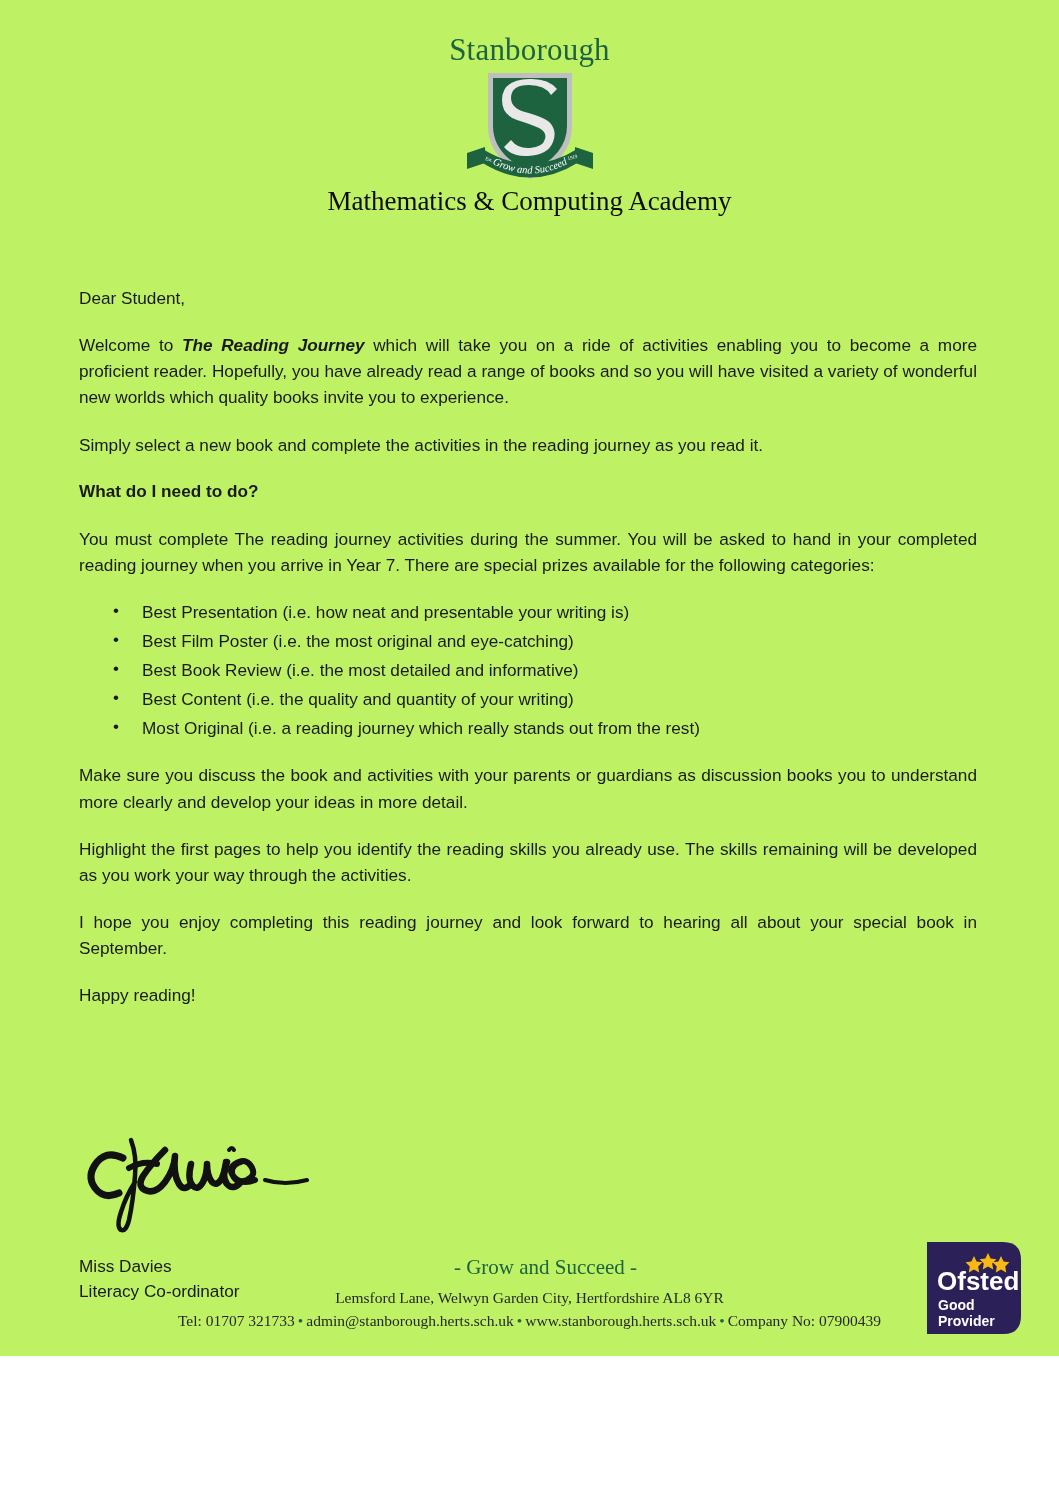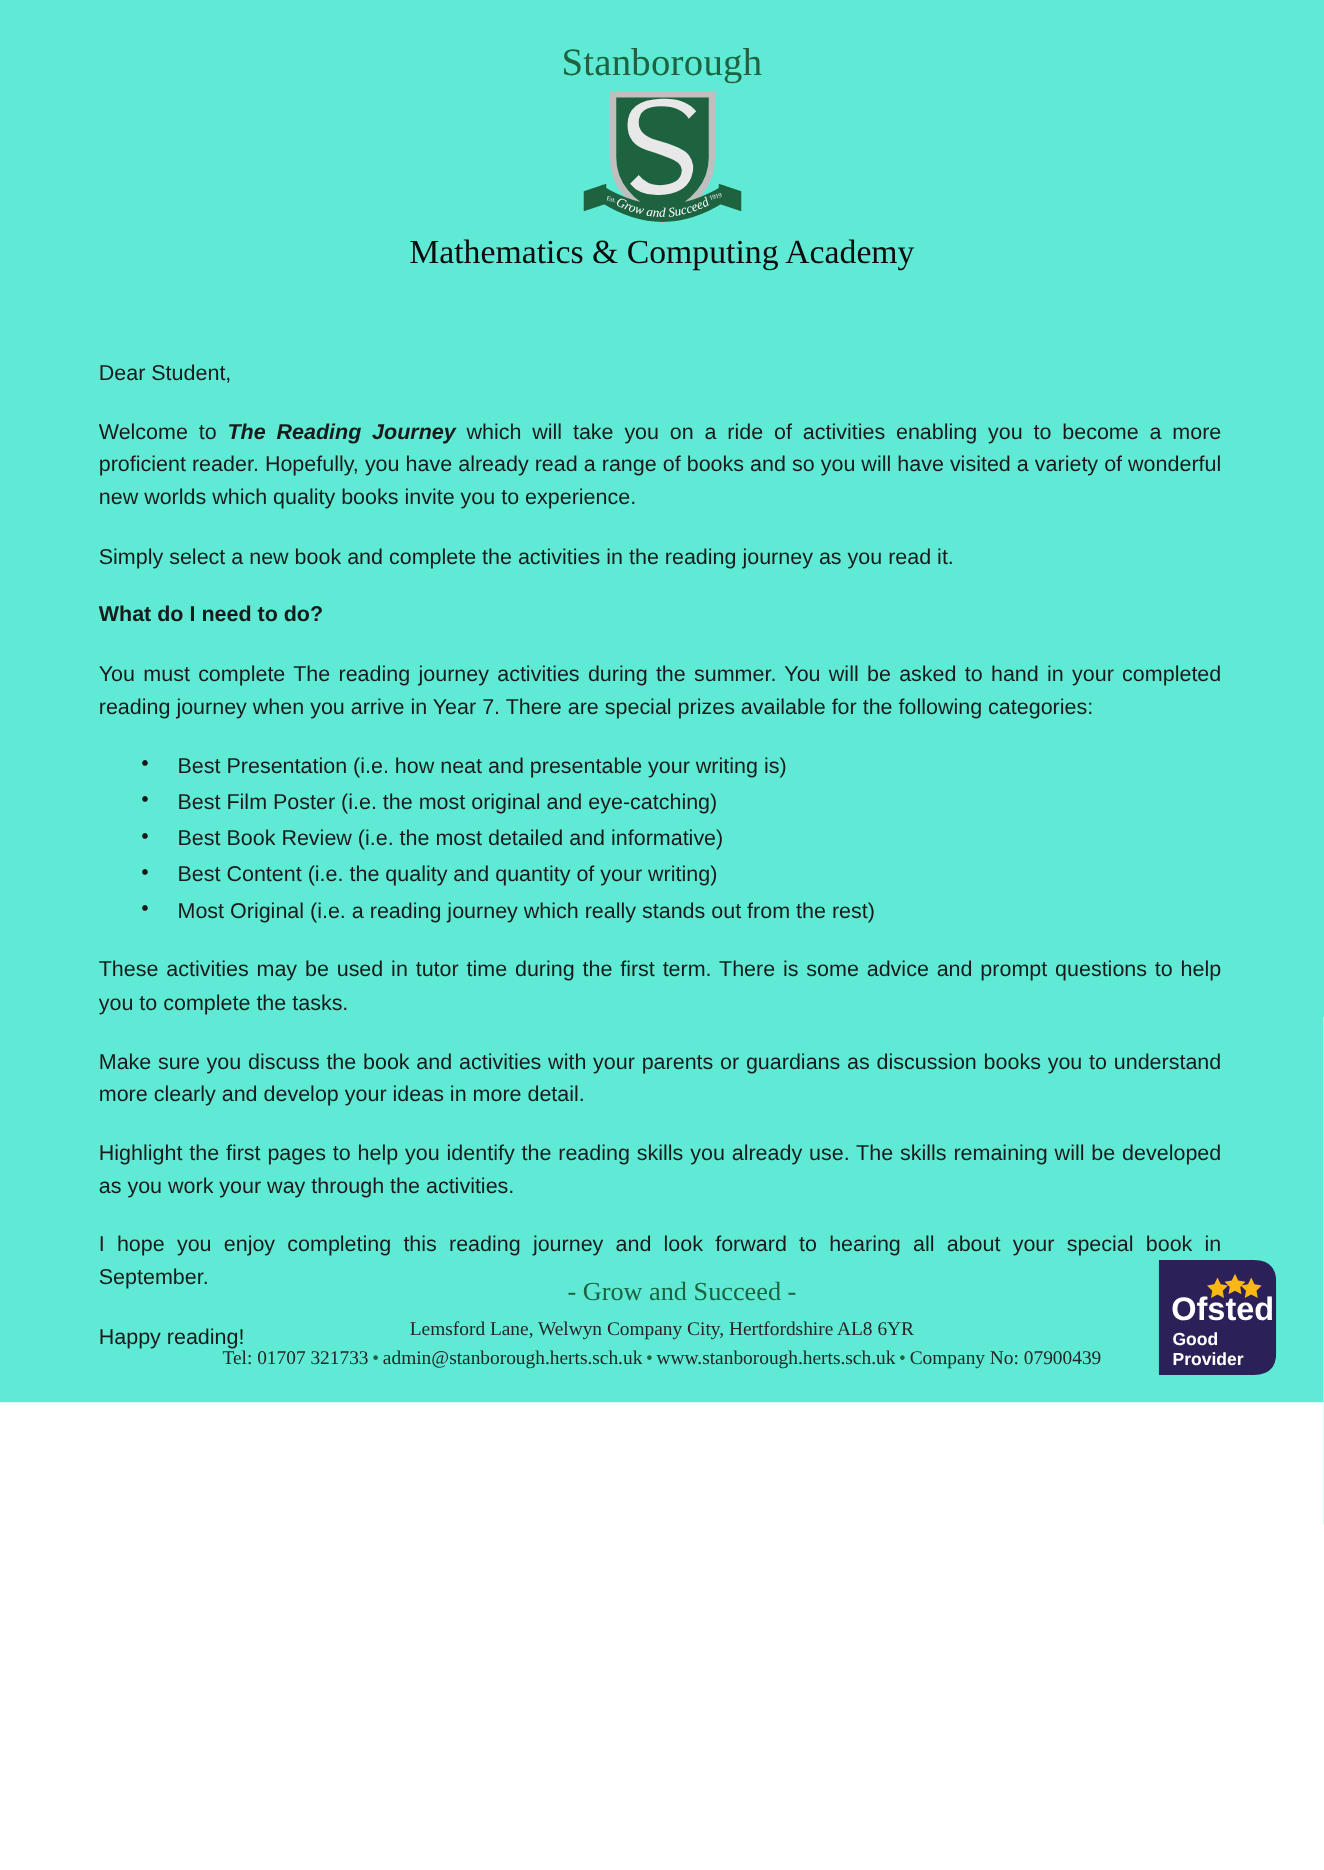--- a/index.html
+++ b/index.html
@@ -7,22 +7,22 @@
     padding: 0;
     background: #ffffff;
   }
   body {
     font-family: "Liberation Sans", sans-serif;
     color: #1a1a1a;
   }
   .page {
     position: relative;
     width: 1059px;
-    height: 1122px;
-    background: #5eead4;
+    height: 1356px;
+    background: #bef264;
     overflow: hidden;
     box-sizing: border-box;
   }
 
   
   .letterhead {
     position: absolute;
     top: 34px;
     left: 0;
     width: 1059px;
@@ -201,21 +201,20 @@
     <p class="para">You must complete The reading journey activities during the summer. You will be asked to hand in your completed reading journey when you arrive in Year 7. There are special prizes available for the following categories:</p>
 
     <ul class="prizes">
       <li><span class="bullet">•</span><span>Best Presentation (i.e. how neat and presentable your writing is)</span></li>
       <li><span class="bullet">•</span><span>Best Film Poster (i.e. the most original and eye-catching)</span></li>
       <li><span class="bullet">•</span><span>Best Book Review (i.e. the most detailed and informative)</span></li>
       <li><span class="bullet">•</span><span>Best Content (i.e. the quality and quantity of your writing)</span></li>
       <li><span class="bullet">•</span><span>Most Original (i.e. a reading journey which really stands out from the rest)</span></li>
     </ul>
 
-    <p class="para">These activities may be used in tutor time during the first term. There is some advice and prompt questions to help you to complete the tasks.</p>
 
     <p class="para">Make sure you discuss the book and activities with your parents or guardians as discussion books you to understand more clearly and develop your ideas in more detail.</p>
 
     <p class="para">Highlight the first pages to help you identify the reading skills you already use. The skills remaining will be developed as you work your way through the activities.</p>
 
     <p class="para">I hope you enjoy completing this reading journey and look forward to hearing all about your special book in September.</p>
 
     <p class="para nojust">Happy reading!</p>
   </div>
 
@@ -232,21 +231,21 @@
         <path d="M162 34 q-12 4 -8 14 q4 8 14 4 q10 -5 4 -14 q-6 -9 -16 -2 q-8 6 0 14 q8 7 20 2" stroke-width="6"></path>
         <path d="M186 52 q20 6 42 0" stroke-width="4"></path>
       </g>
     </svg>
     <div class="sign-off">Miss Davies</div>
     <div class="sign-off" style="margin-top:0">Literacy Co-ordinator</div>
   </div>
 
   <div class="footer">
     <div class="tagline">-  Grow and Succeed  -</div>
-    <div class="address">Lemsford Lane, Welwyn Company City, Hertfordshire AL8 6YR</div>
+    <div class="address">Lemsford Lane, Welwyn Garden City, Hertfordshire AL8 6YR</div>
     <div class="contact"><span>Tel: 01707 321733</span><span class="sep">•</span><span>admin@stanborough.herts.sch.uk</span><span class="sep">•</span><span>www.stanborough.herts.sch.uk</span><span class="sep">•</span><span>Company No: 07900439</span></div>
   </div>
 
   <svg class="ofsted" viewBox="0 0 94 92" aria-hidden="true">
     <path d="M0 0 L76 0 Q94 0 94 18 L94 74 Q94 92 76 92 L0 92 Z" fill="#2b2158"></path>
     <g fill="#f9b816">
       <path d="M47 14 l2.6 5.4 l5.8 0.9 l-4.2 4.2 l1 5.9 l-5.2 -2.8 l-5.2 2.8 l1 -5.9 l-4.2 -4.2 l5.8 -0.9 Z"></path>
       <path d="M61 11 l2.6 5.4 l5.8 0.9 l-4.2 4.2 l1 5.9 l-5.2 -2.8 l-5.2 2.8 l1 -5.9 l-4.2 -4.2 l5.8 -0.9 Z"></path>
       <path d="M74 14 l2.6 5.4 l5.8 0.9 l-4.2 4.2 l1 5.9 l-5.2 -2.8 l-5.2 2.8 l1 -5.9 l-4.2 -4.2 l5.8 -0.9 Z"></path>
     </g>

